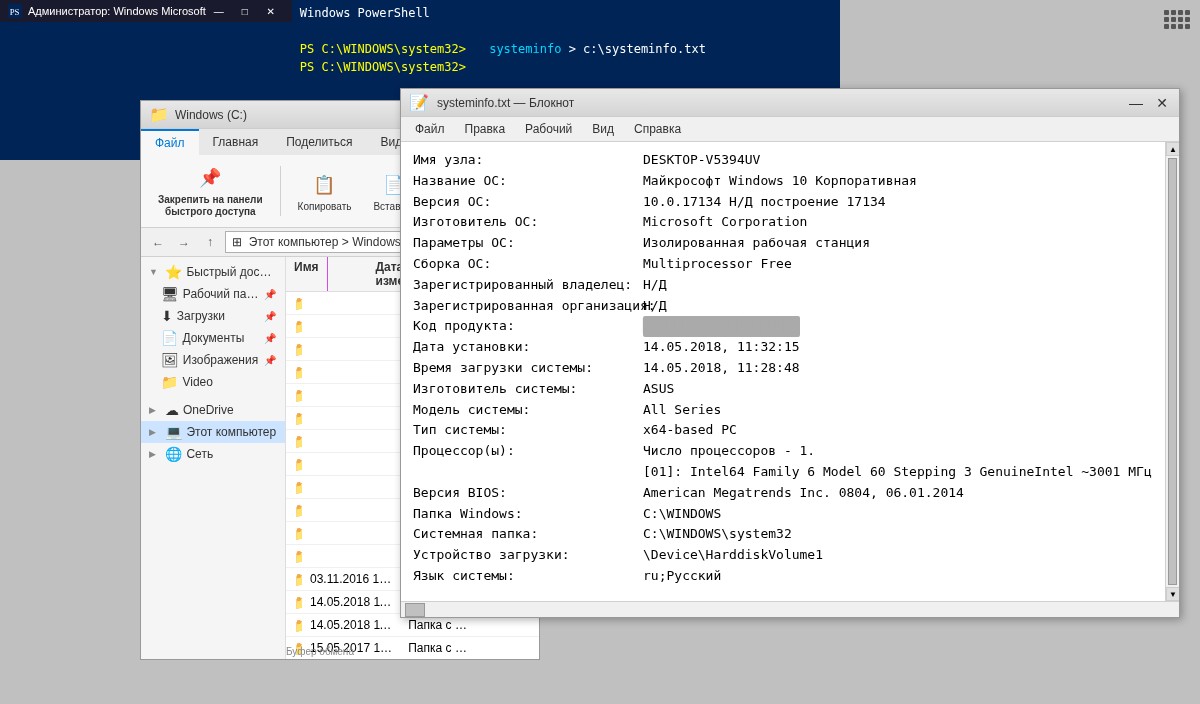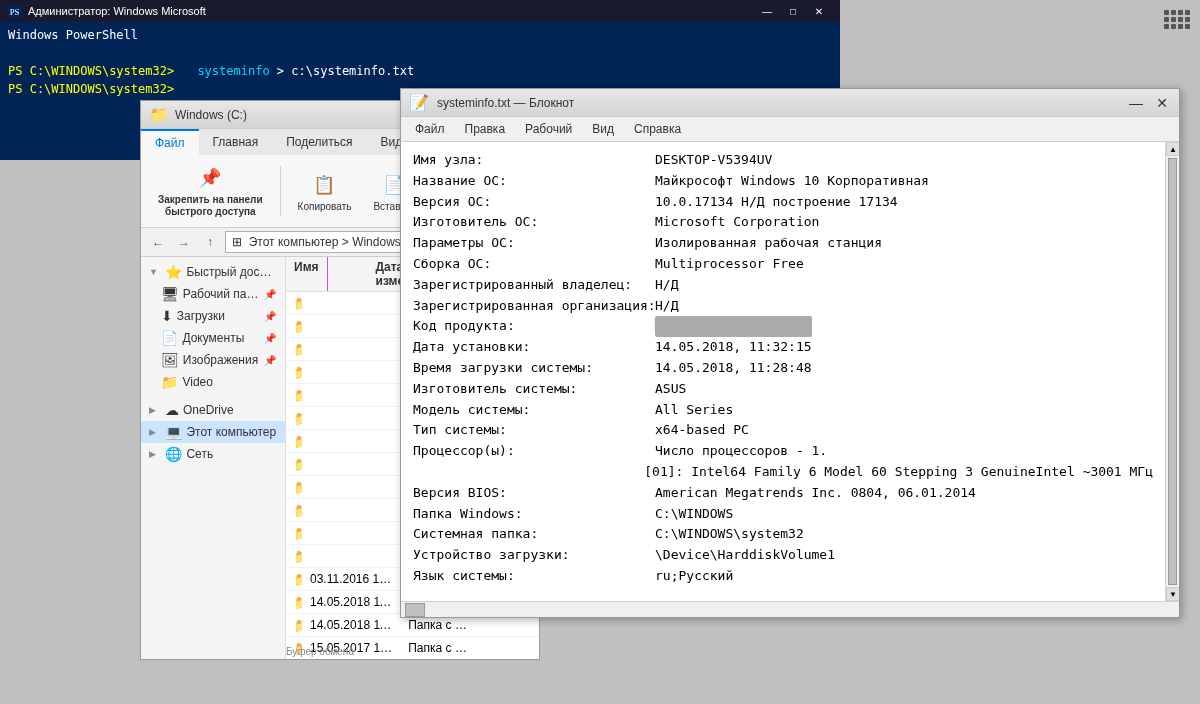--- a/index.html
+++ b/index.html
@@ -1,19 +1,19 @@
 <!DOCTYPE html>
 <html><head>
   <meta charset="utf-8">
   <style>
     * { margin: 0; padding: 0; box-sizing: border-box; }
     body { width: 1200px; height: 704px; overflow: hidden; background: #c0c0c0; font-family: 'Segoe UI', Tahoma, sans-serif; font-size: 12px; position: relative; }
 
     
-    .ps-window { position: absolute; top: 0; left: 0; width: 840px; height: 160px; background: #012456; display: flex; flex-direction: column; }
+    .ps-window { position: absolute; top: 0; left: 0; width: 840px; height: 160px; background: #012456; display: flex; flex-direction: row; }
     .ps-titlebar { height: 22px; background: #1a1a2e; display: flex; align-items: center; justify-content: space-between; padding: 0 8px; }
     .ps-titlebar-left { display: flex; align-items: center; gap: 6px; color: #ffffff; font-size: 11px; }
     .ps-titlebar-left svg { width: 14px; height: 14px; }
     .ps-titlebar-controls { display: flex; gap: 0; }
     .ps-titlebar-btn { width: 26px; height: 22px; display: flex; align-items: center; justify-content: center; color: #ffffff; font-size: 10px; cursor: pointer; background: transparent; border: none; }
     .ps-content { flex: 1; background: #012456; color: #ffffff; font-family: Consolas, monospace; font-size: 12px; padding: 4px 8px; overflow: hidden; }
     .ps-line { line-height: 18px; white-space: nowrap; }
     .ps-prompt { color: #ffff00; }
     .ps-cyan { color: #00d7ff; margin-left: 16px; }
 
@@ -71,21 +71,21 @@
     .notepad-titlebar { height: 28px; background: linear-gradient(to bottom, #e8e8e8, #d4d4d4); display: flex; align-items: center; justify-content: space-between; padding: 0 4px 0 8px; border-bottom: 1px solid #ccc; }
     .notepad-titlebar-left { display: flex; align-items: center; gap: 8px; font-size: 12px; color: #333; }
     .notepad-titlebar-controls { display: flex; }
     .notepad-titlebar-btn { width: 26px; height: 26px; display: flex; align-items: center; justify-content: center; font-size: 14px; cursor: pointer; border: none; background: transparent; color: #333; }
     .notepad-menubar { display: flex; padding: 2px 4px; background: #f0f0f0; border-bottom: 1px solid #d0d0d0; }
     .notepad-menu-item { padding: 3px 10px; font-size: 12px; cursor: pointer; border-radius: 3px; color: #333; }
     .notepad-content { flex: 1; display: flex; overflow: hidden; }
     .notepad-text { flex: 1; background: #fff; padding: 8px 12px; font-family: Consolas, monospace; font-size: 13px; line-height: 1.6; overflow-y: auto; color: #000; white-space: pre; }
     .notepad-hscrollbar { height: 16px; background: #f0f0f0; border-top: 1px solid #d0d0d0; display: flex; align-items: center; }
     .notepad-hscrollbar-thumb { width: 20px; height: 14px; background: #c0c0c0; border: 1px solid #999; margin-left: 4px; cursor: pointer; }
-    .info-row { display: flex; gap: 12px; }
+    .info-row { display: flex; gap: 0; }
     .info-label { width: 230px; color: #000; font-weight: 500; }
     .info-value { color: #000; }
 
     
     .grid-icon { position: absolute; top: 4px; right: 8px; display: grid; grid-template-columns: repeat(4, 5px); gap: 2px; cursor: pointer; }
     .grid-dot { width: 5px; height: 5px; background: #555; border-radius: 1px; }
 
     .scrollbar-track { width: 14px; background: #f0f0f0; border-left: 1px solid #d0d0d0; display: flex; flex-direction: column; }
     .scrollbar-thumb { background: #c0c0c0; border: 1px solid #999; margin: 2px; cursor: pointer; flex: 1; }
     .scroll-arrow { width: 14px; height: 14px; display: flex; align-items: center; justify-content: center; font-size: 8px; cursor: pointer; background: #e0e0e0; border: 1px solid #ccc; }

